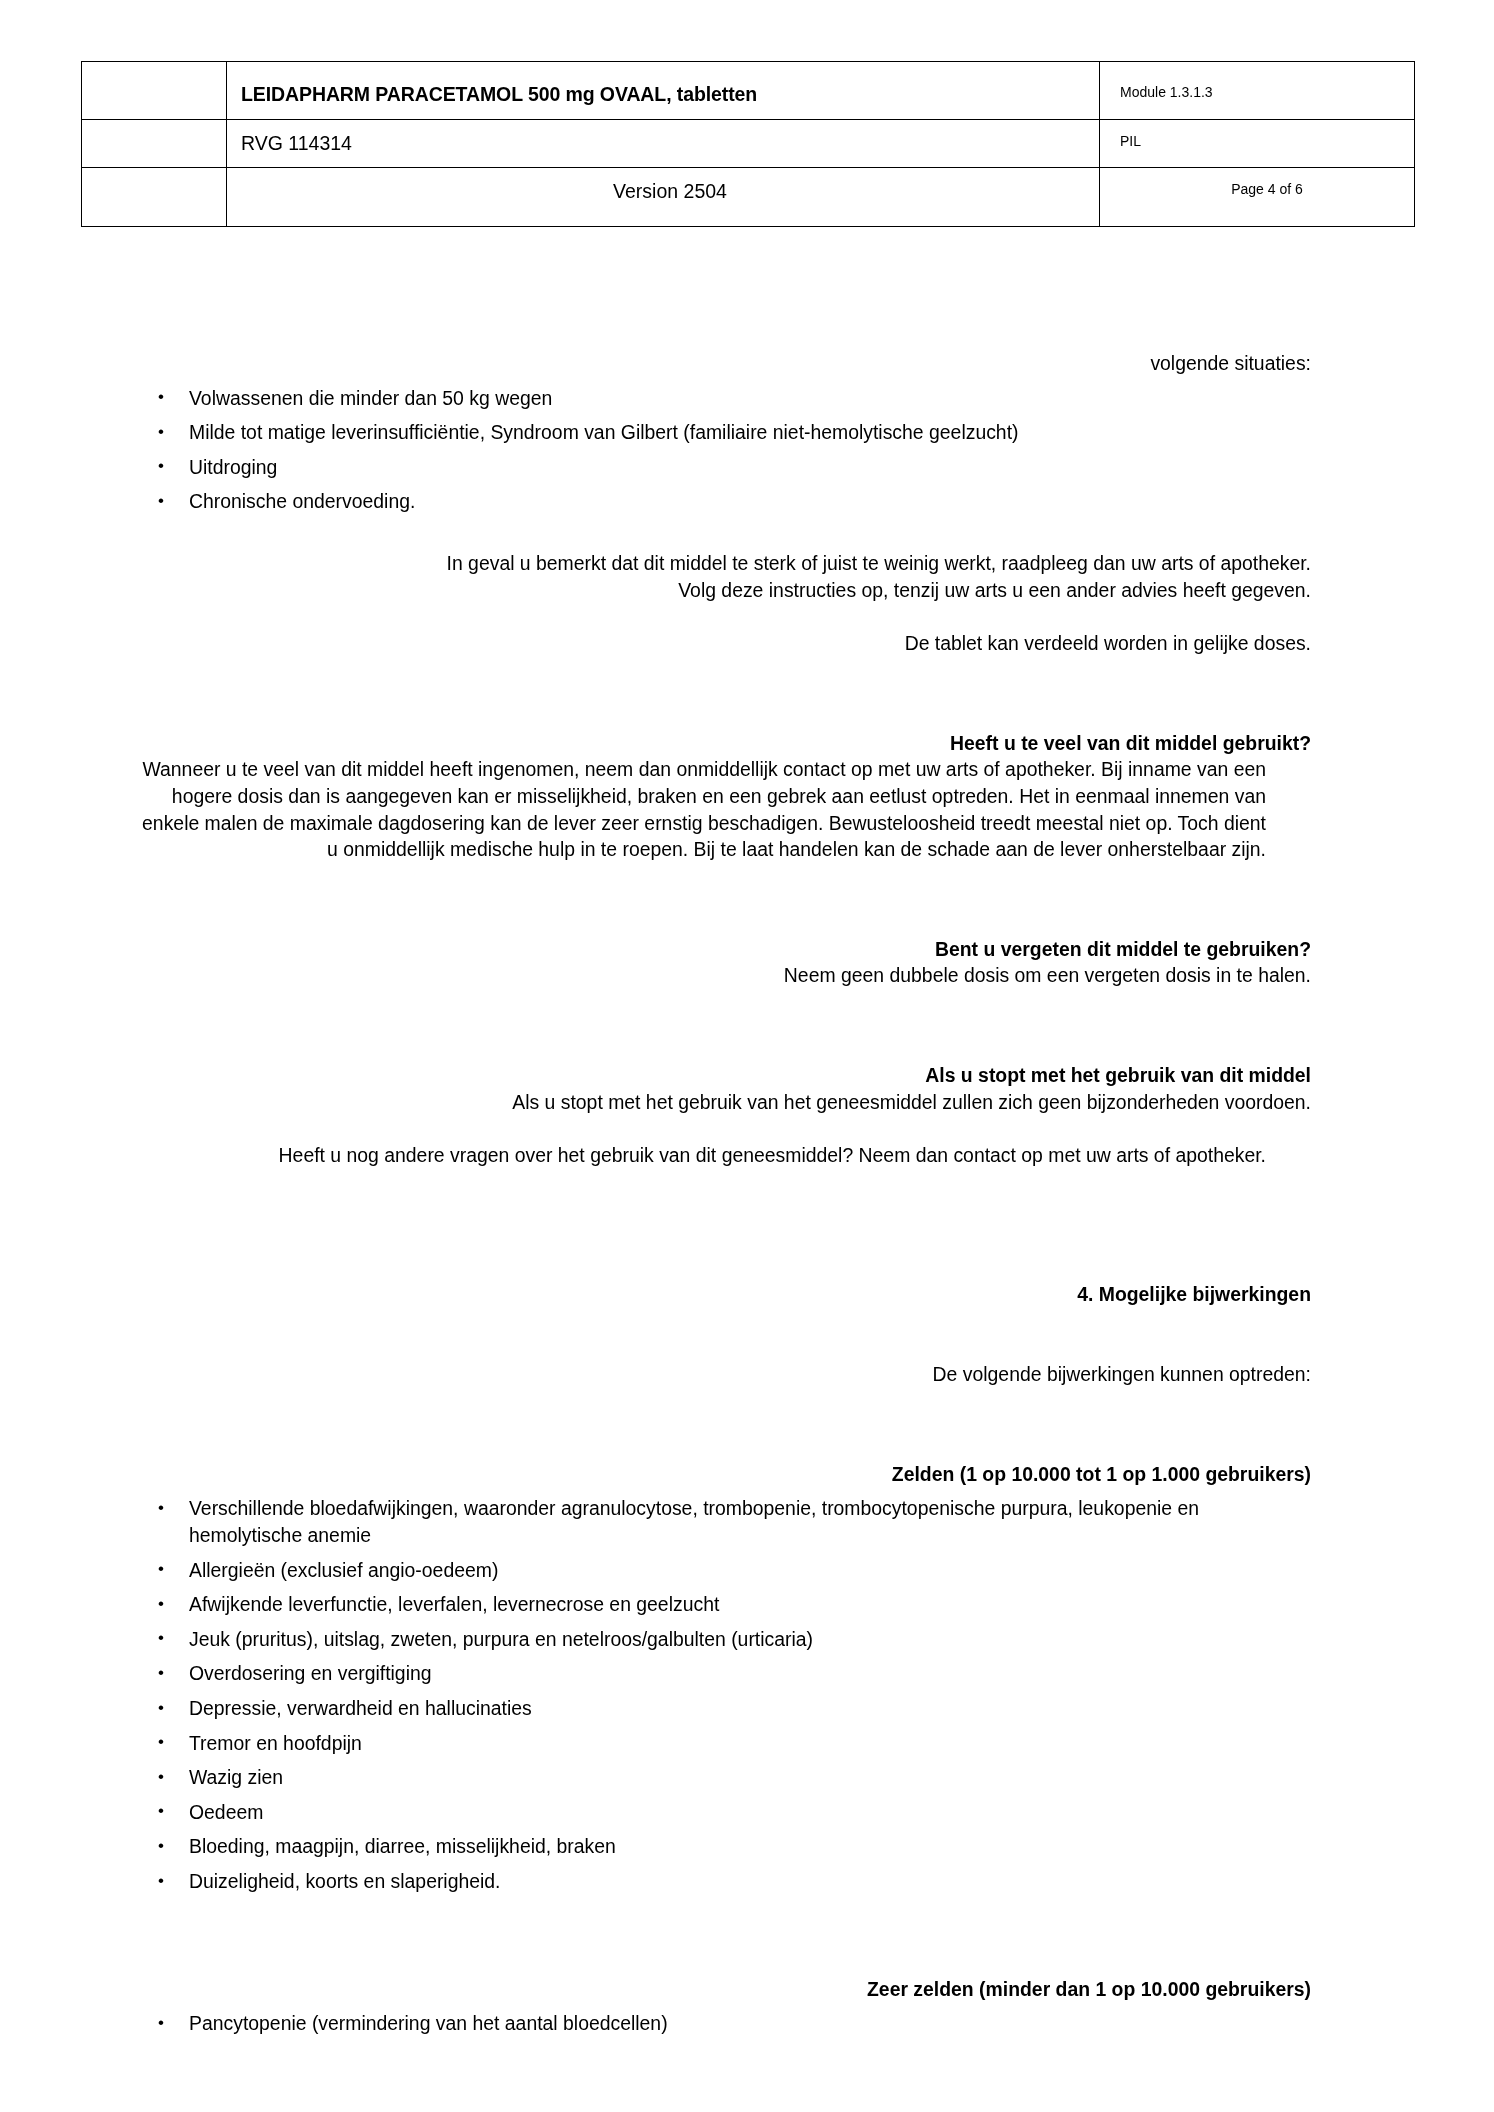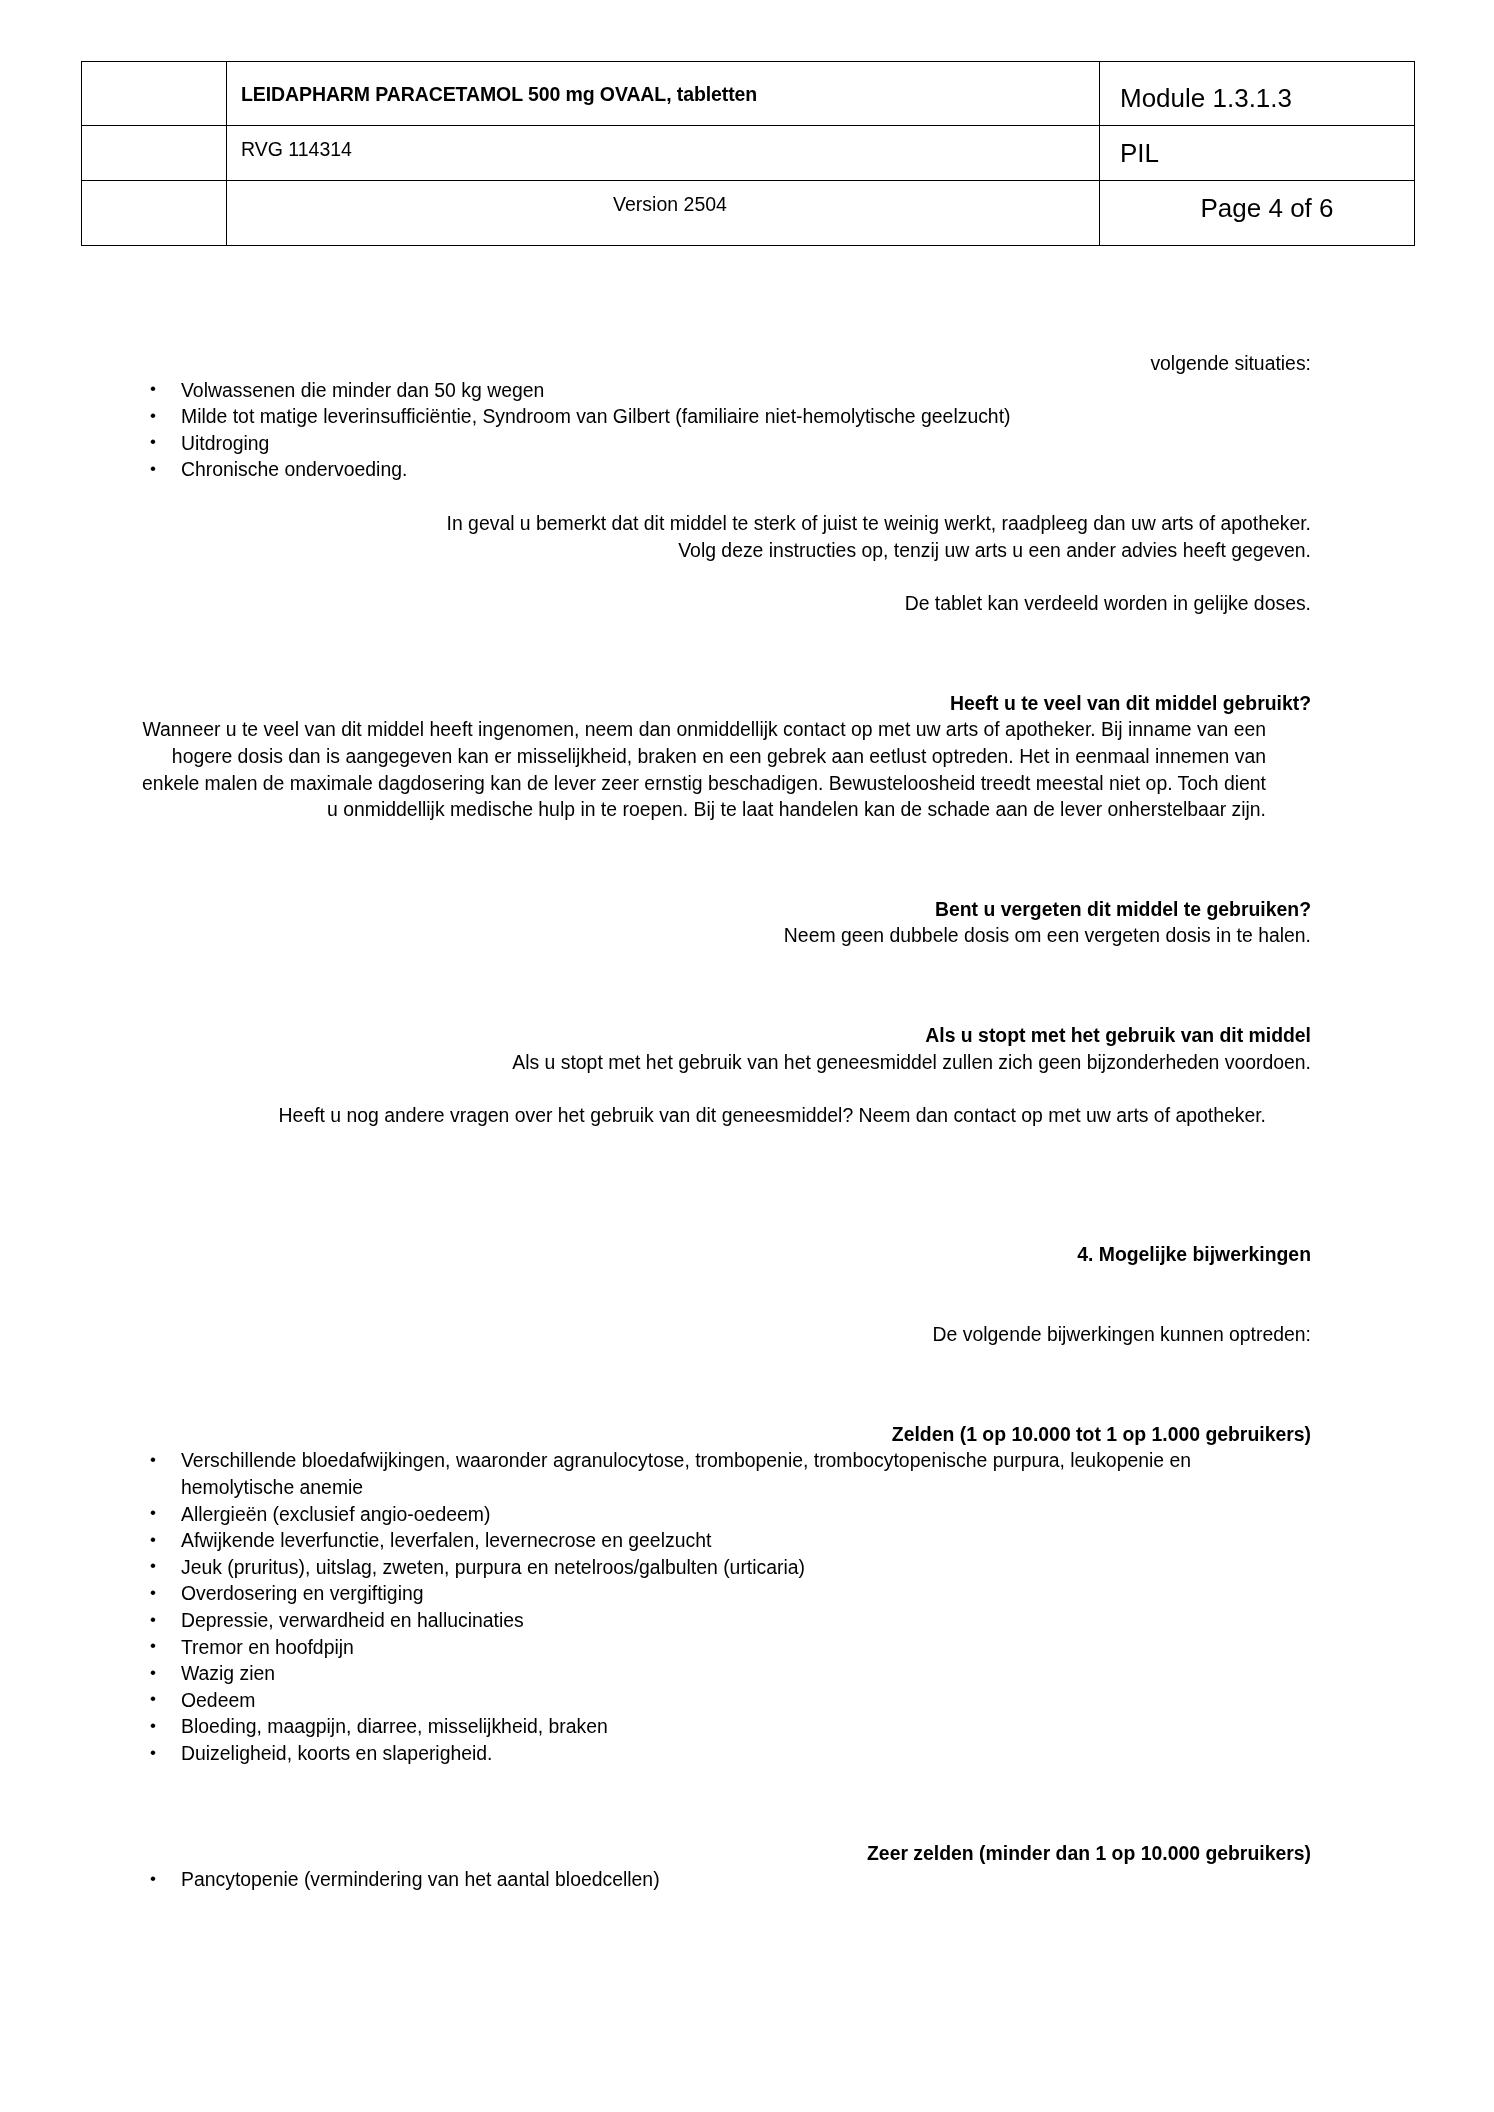--- a/index.html
+++ b/index.html
@@ -47,21 +47,21 @@
   .hdr-row1 .hdr-cell-inner { padding-top: 23px; padding-bottom: 14px; }
   .hdr-row2 .hdr-cell-inner { padding-top: 14px; padding-bottom: 14px; }
   .hdr-row3 .hdr-cell-inner { padding-top: 14px; padding-bottom: 24px; text-align: center; }
 
   .hdr-title {
     font-weight: bold;
     font-size: 19.5px;
     letter-spacing: -0.1px;
   }
   .hdr-plain { font-size: 19.5px; }
-  .hdr-side  { font-size: 26px; padding-left: 20px; }
+  .hdr-side  { font-size: 14px; padding-left: 20px; }
   .blank-cell { border-right: 1.6px solid #000000; }
 
   
   .body {
     position: absolute;
     left: 131px;
     top: 350px;
     width: 1180px;
     font-size: 19.4px;
     line-height: 26.6px;
@@ -77,21 +77,21 @@
   .gap-xl { height: 66px; }
 
   ul.bul {
     margin: 0;
     padding: 0;
     list-style: none;
   }
   ul.bul > li {
     position: relative;
     padding-left: 50px;
-    margin: 0;
+    margin: 8px;
     font-size: 19.4px;
     line-height: 26.6px;
   }
   ul.bul > li::before {
     content: "\2022";
     position: absolute;
     left: 19px;
     top: -0.5px;
     font-size: 17px;
     line-height: 26.6px;

